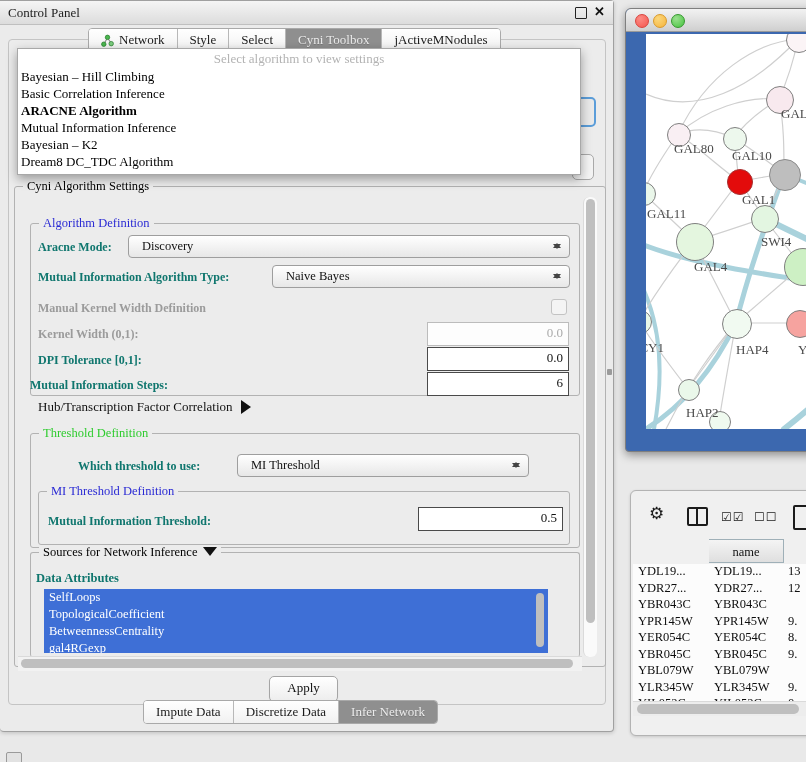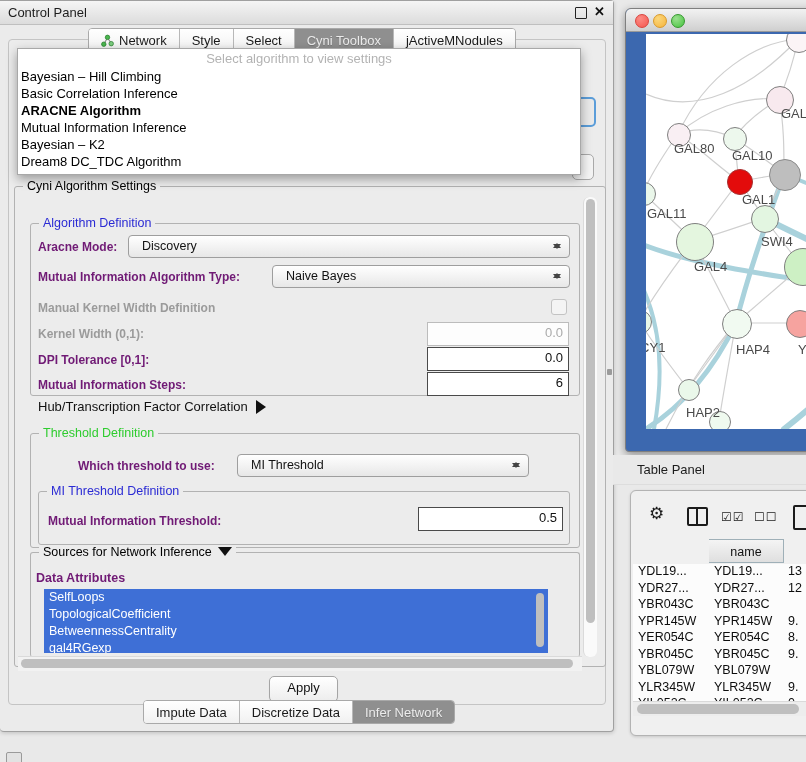--- a/index.html
+++ b/index.html
@@ -1,18 +1,18 @@
 <!DOCTYPE html>
 <html><head>
 <meta charset="utf-8">
 <style>
   html,body{margin:0;padding:0;}
   body{width:806px;height:762px;overflow:hidden;background:#E9E9E9;
        font-family:"Liberation Sans",sans-serif;position:relative;}
-  #screen{position:absolute;left:0;top:0;width:806px;height:762px;overflow:hidden;}
+  #screen{position:absolute;left:0;top:0;width:806px;height:762px;overflow:hidden;font-family:Liberation Serif, serif;}
   .abs{position:absolute;}
 
   
   .cp{left:0;top:8;width:613px;height:730px;background:#EBEBEB;
       border:1px solid #A0A0A0;border-left:none;border-radius:0 4px 4px 4px;
       box-shadow:0 1px 4px rgba(0,0,0,.18);}
   .cp-titlebar{left:0;top:0;width:100%;height:23px;
       background:linear-gradient(#F5F5F5,#DCDCDC);border-bottom:1px solid #BFBFBF;}
   .cp-title{left:8px;top:4px;font-size:13px;color:#1c1c1c;}
   .float-btn{right:26px;top:6px;width:10px;height:10px;border:1.6px solid #222;border-radius:1px;}
@@ -41,21 +41,21 @@
   .frag-combo-focus{left:572px;top:96px;width:20px;height:26px;border:2px solid #5B9DD9;
       border-radius:5px;background:#E9E9E9;z-index:5;}
   .frag-combo-plain{left:572px;top:153px;width:20px;height:24px;border:1px solid #A9A9A9;
       border-radius:5px;background:#F4F4F4;z-index:5;}
 
   
   .group{border:1px solid #B2B2B2;border-radius:3px;}
   .gtitle{position:absolute;top:-8px;left:8px;background:#ECECEC;padding:0 4px;font-size:12.5px;}
   .blue{color:#2A2AD4;} .green{color:#2ECC2E;}
 
-  .lbl{font-size:12px;font-weight:bold;color:#701a75;white-space:nowrap;}
+  .lbl{font-size:12px;font-weight:bold;color:#0f766e;white-space:nowrap;}
   .lbl.dis{color:#9B9B9B;}
 
   .combo{height:21px;border:1px solid #9E9E9E;border-radius:4px;
       background:linear-gradient(#FFFFFF,#E7E7E7);font-size:12.5px;color:#111;}
   .combo .cv{position:absolute;left:13px;top:3px;}
   .arrows{position:absolute;right:8px;top:3px;width:9px;height:14px;}
   .arrows:before{content:"";position:absolute;left:1px;top:0;border:4px solid transparent;border-bottom:5px solid #444;}
   .arrows:after{content:"";position:absolute;left:1px;bottom:0;border:4px solid transparent;border-top:5px solid #444;}
 
   .tin{height:20px;background:#FFF;border:1.5px solid #4A4A4A;font-size:13px;color:#111;
@@ -180,21 +180,21 @@
     <div class="abs combo" style="left:272px;top:264px;width:296px;">
       <span class="cv">Naive Bayes</span>
       <span class="arrows"></span>
     </div>
     <span class="abs lbl dis" style="left:38px;top:300px;">Manual Kernel Width Definition</span>
     <span class="abs chk" style="left:551px;top:298px;"></span>
     <span class="abs lbl dis" style="left:38px;top:326px;">Kernel Width (0,1):</span>
     <div class="abs tin dis" style="left:427px;top:321px;width:135px;">0.0</div>
     <span class="abs lbl" style="left:38px;top:352px;">DPI Tolerance [0,1]:</span>
     <div class="abs tin" style="left:427px;top:346px;width:135px;">0.0</div>
-    <span class="abs lbl" style="left:38px;top:377px;text-align:right;">Mutual Information Steps:</span>
+    <span class="abs lbl" style="left:30px;top:377px;text-align:right;">Mutual Information Steps:</span>
     <div class="abs tin" style="left:427px;top:371px;width:135px;">6</div>
 
     <div class="abs" style="left:38px;top:398px;font-size:13px;color:#111;">
       <span>Hub/Transcription Factor Correlation</span><span class="tri-right"></span>
     </div>
 
     <div class="abs group" style="left:30px;top:432px;width:548px;height:113px;">
       <span class="gtitle green">Threshold Definition</span>
     </div>
     <span class="abs lbl" style="left:78px;top:458px;">Which threshold to use:</span>
@@ -314,23 +314,20 @@
       <span class="nlabel" style="left:1px;top:172px;">GAL11</span>
       <span class="nlabel" style="left:115px;top:200px;">SWI4</span>
       <span class="nlabel" style="left:48px;top:225px;">GAL4</span>
       <span class="nlabel" style="left:-16px;top:306px;">GCY1</span>
       <span class="nlabel" style="left:90px;top:308px;">HAP4</span>
       <span class="nlabel" style="left:152px;top:308px;">Y</span>
       <span class="nlabel" style="left:40px;top:371px;">HAP2</span>
     </div>
   </div>
 
-  <div class="abs tp-strip">
-    <span class="abs tp-title">Table Panel</span>
-  </div>
 
   <div class="abs tablewin">
     <span class="abs ticon" style="left:18px;top:12px;">⚙</span>
     <span class="abs split-ico" style="left:56px;top:16px;"></span>
     <span class="abs cbpair" style="left:90px;top:19px;">☑☑</span>
     <span class="abs cbpair" style="left:123px;top:19px;">☐☐</span>
     <span class="abs doc-ico" style="left:162px;top:14px;"></span>
 
     <div class="abs" style="left:2px;top:48px;width:296px;display:flex;">
       <div class="th blue-h" style="width:76px;border-left:1px solid #9FB0B8;">shared...</div>

